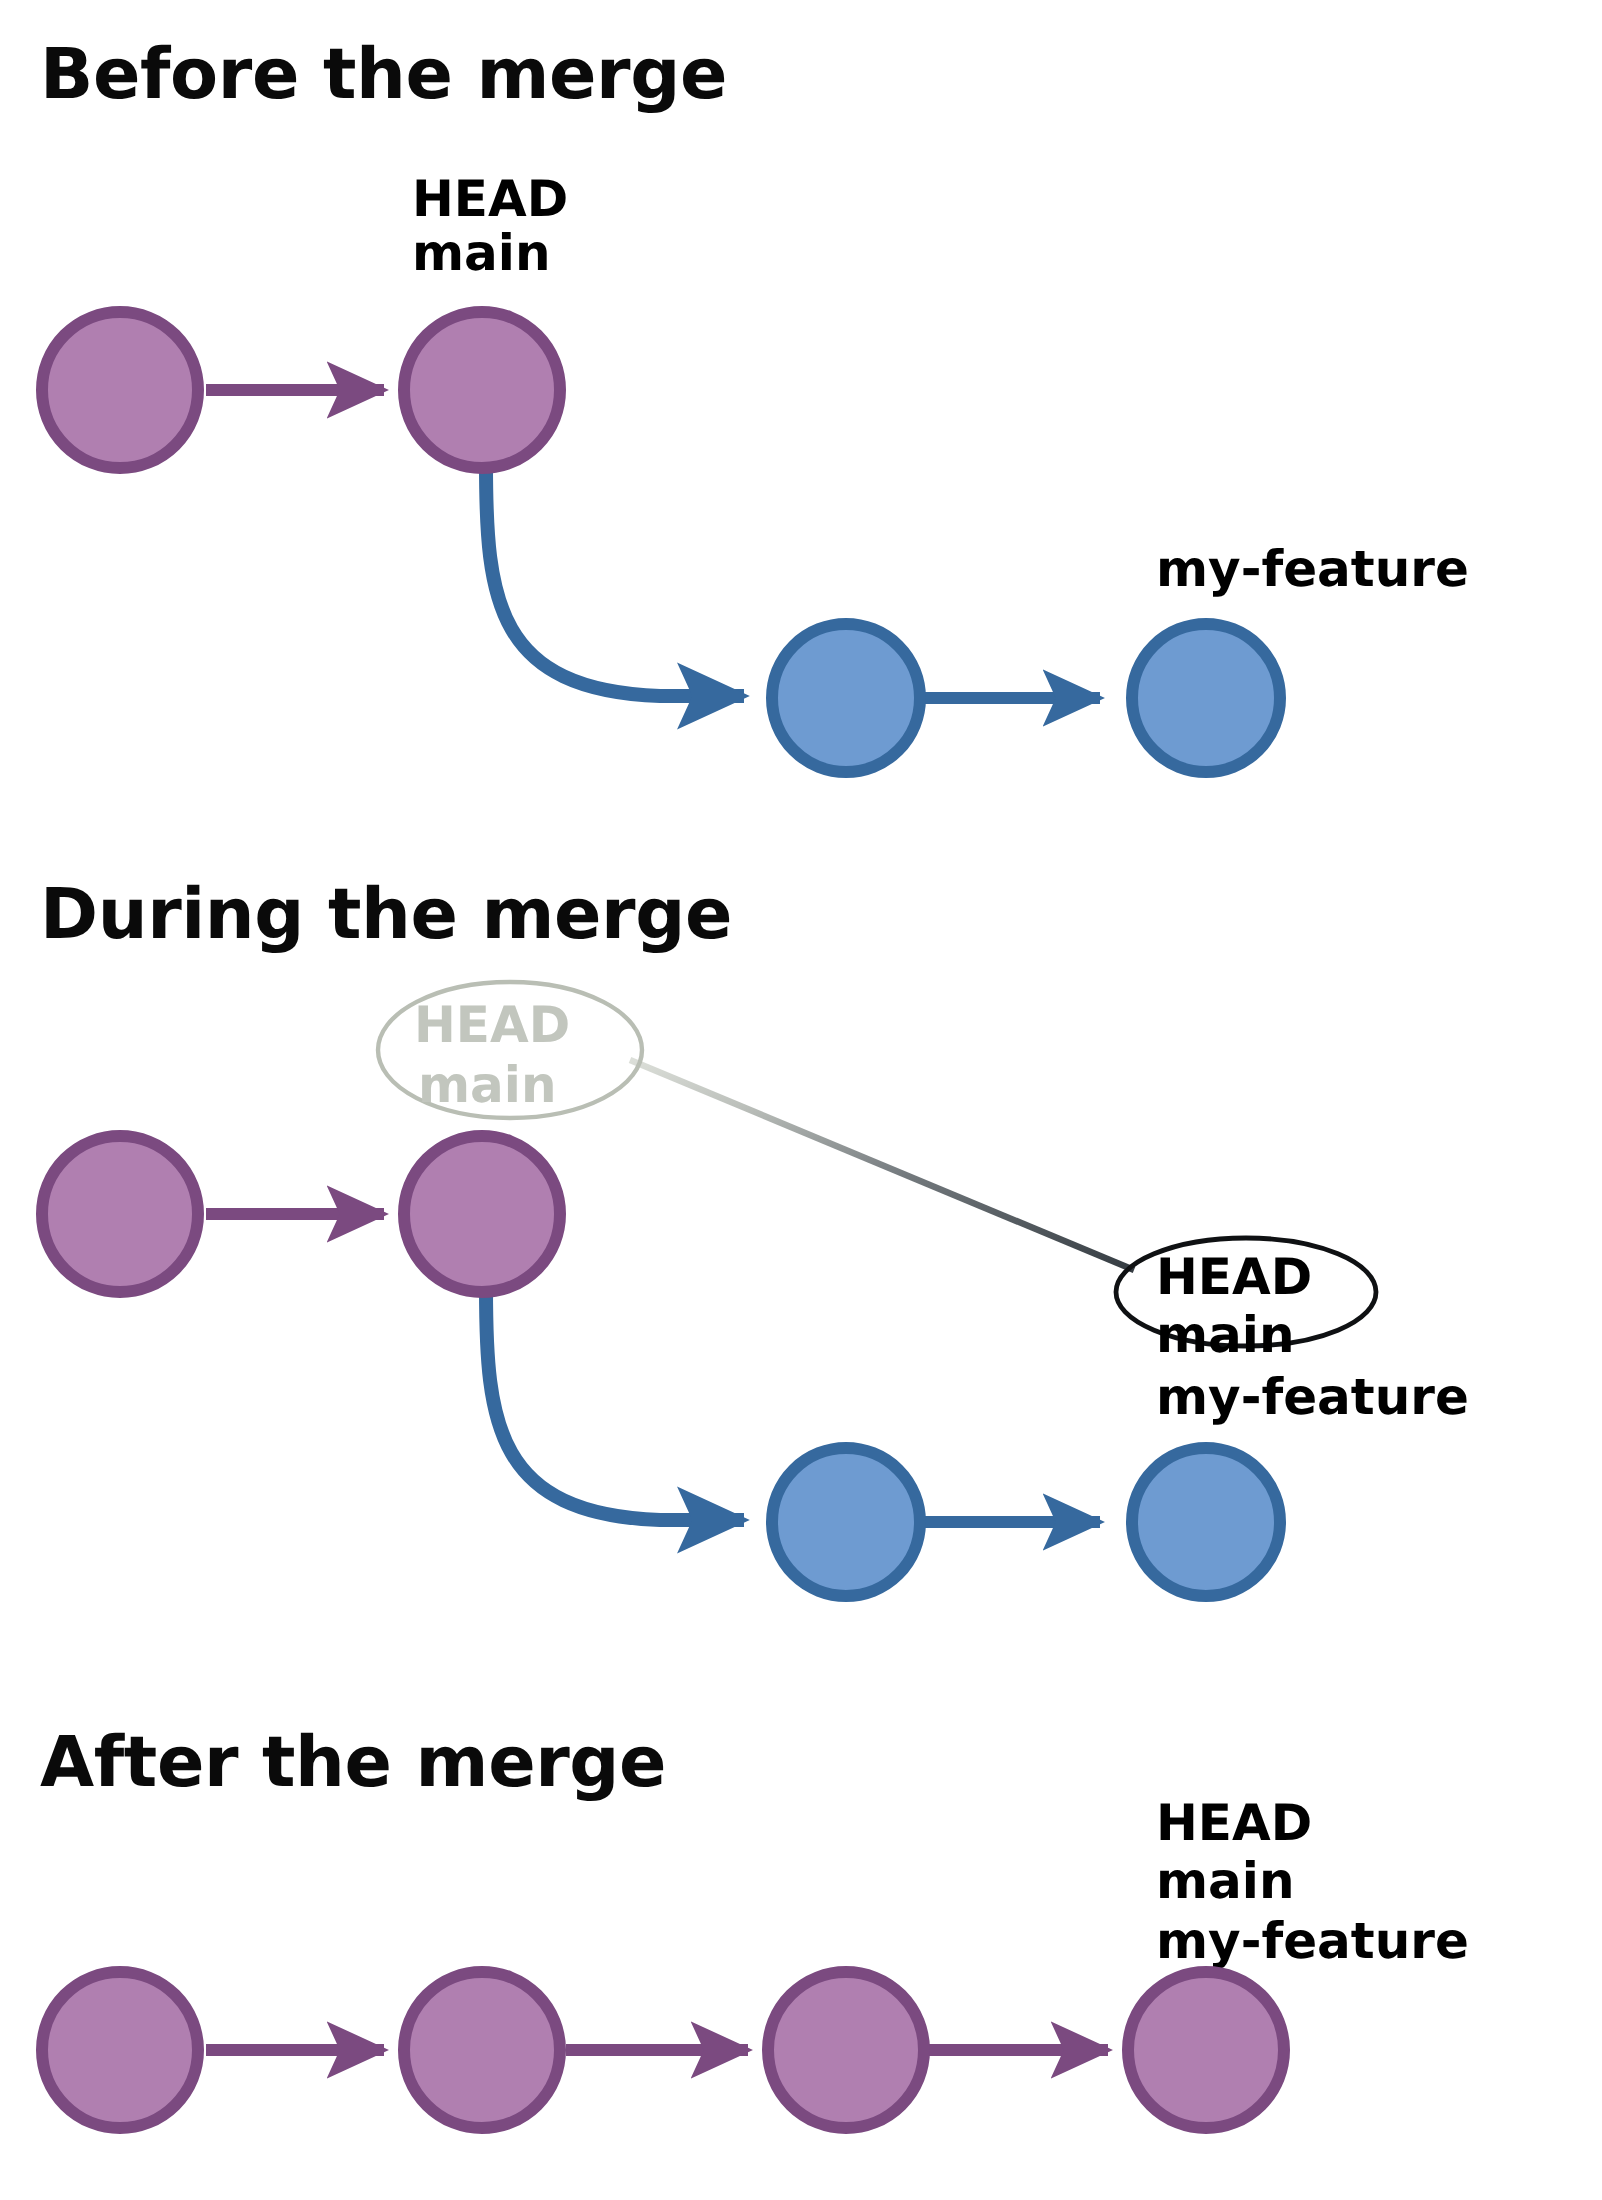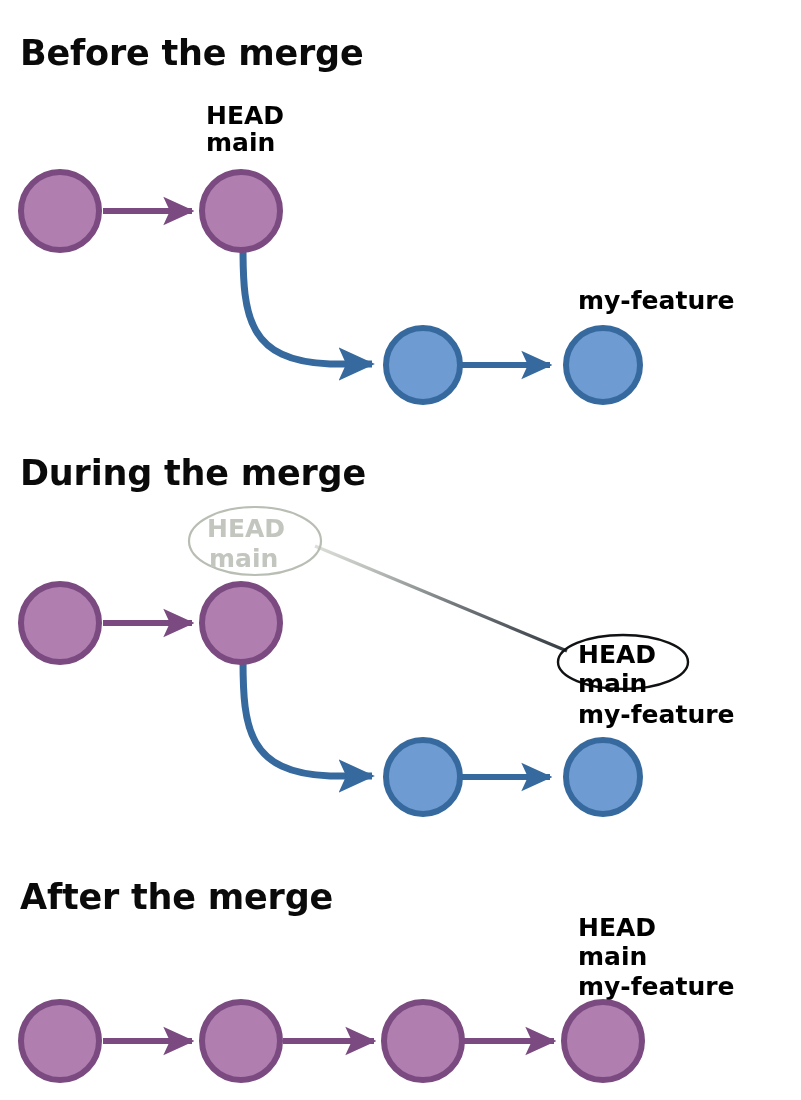--- a/index.html
+++ b/index.html
@@ -9,21 +9,21 @@
   }
   body {
     width: 801px;
     height: 1100px;
     position: relative;
     overflow: hidden;
     font-family: "DejaVu Sans", "Liberation Sans", sans-serif;
   }
   #diagram-root {
     position: absolute;
-    top: 16px;
+    top: 0;
     left: 0;
     width: 801px;
     height: 987px;
   }
   svg.diagram {
     display: block;
     width: 801px;
     height: 1100px;
   }
   text {

